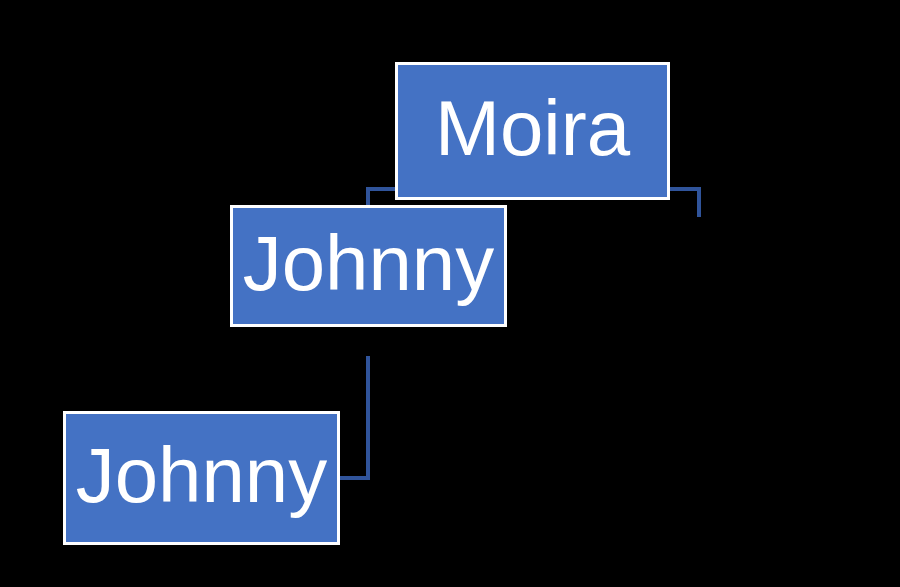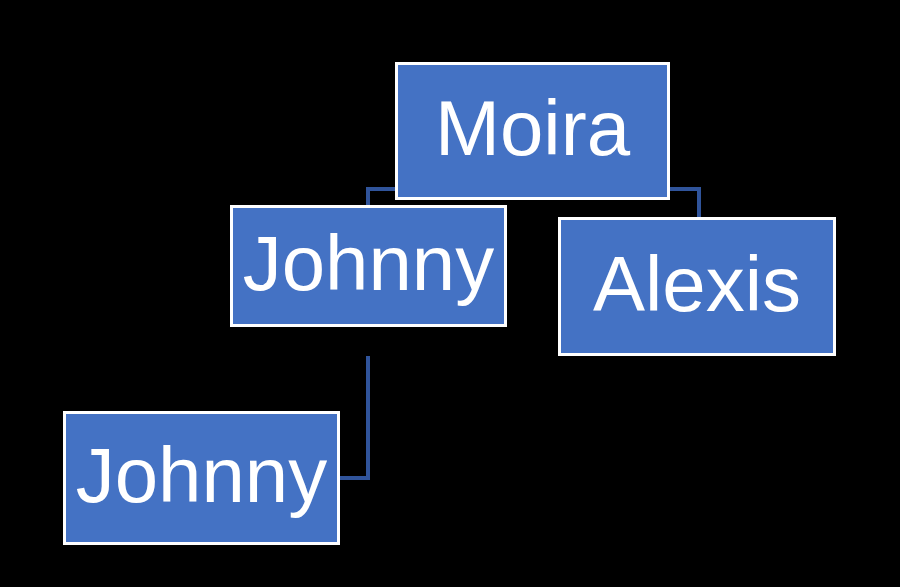--- a/index.html
+++ b/index.html
@@ -61,21 +61,18 @@
   <div class="conn" id="conn-david-elbow"></div>
 
   <div class="node" id="node-moira">
     <span class="node-label">Moira</span>
   </div>
 
   <div class="node" id="node-johnny">
     <span class="node-label">Johnny</span>
   </div>
 
-  <div class="node" id="node-alexis">
-    <span class="node-label">Alexis</span>
-  </div>
 
   <div class="node" id="node-david">
     <span class="node-label">Johnny</span>
   </div>
 
 </div>
 
 </body></html>

